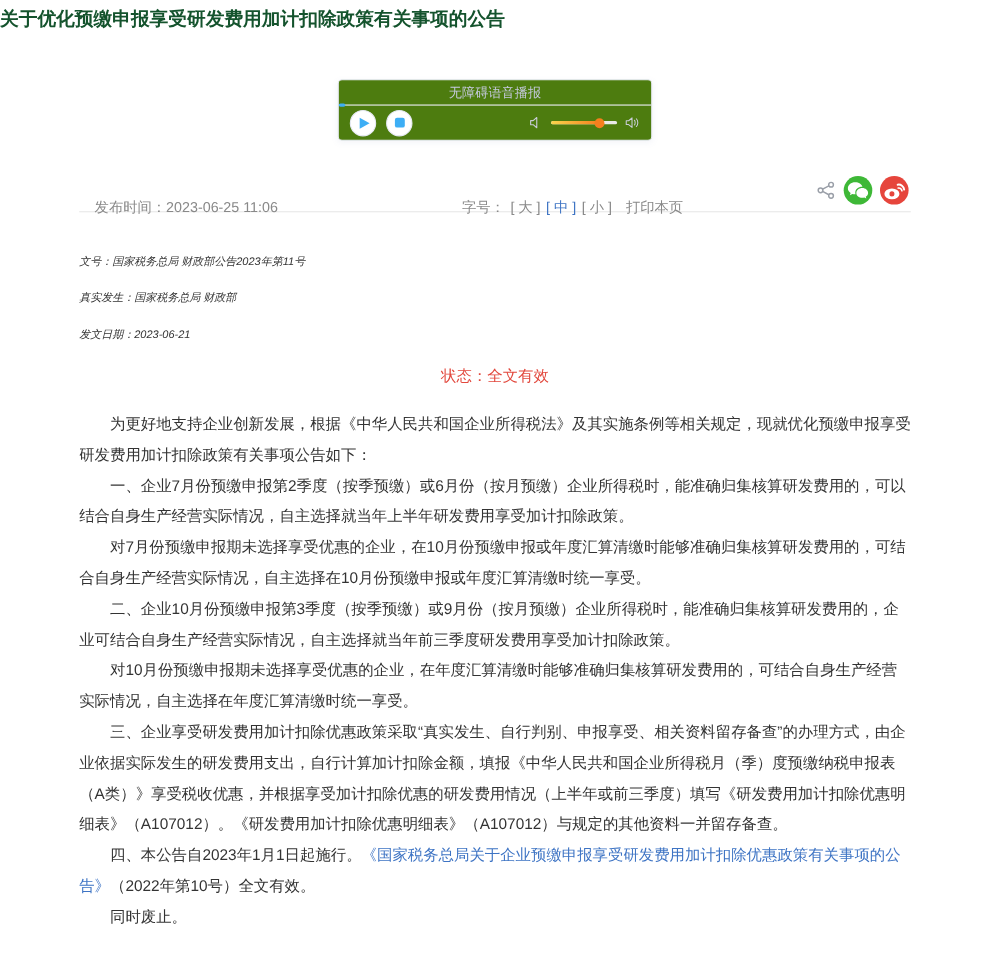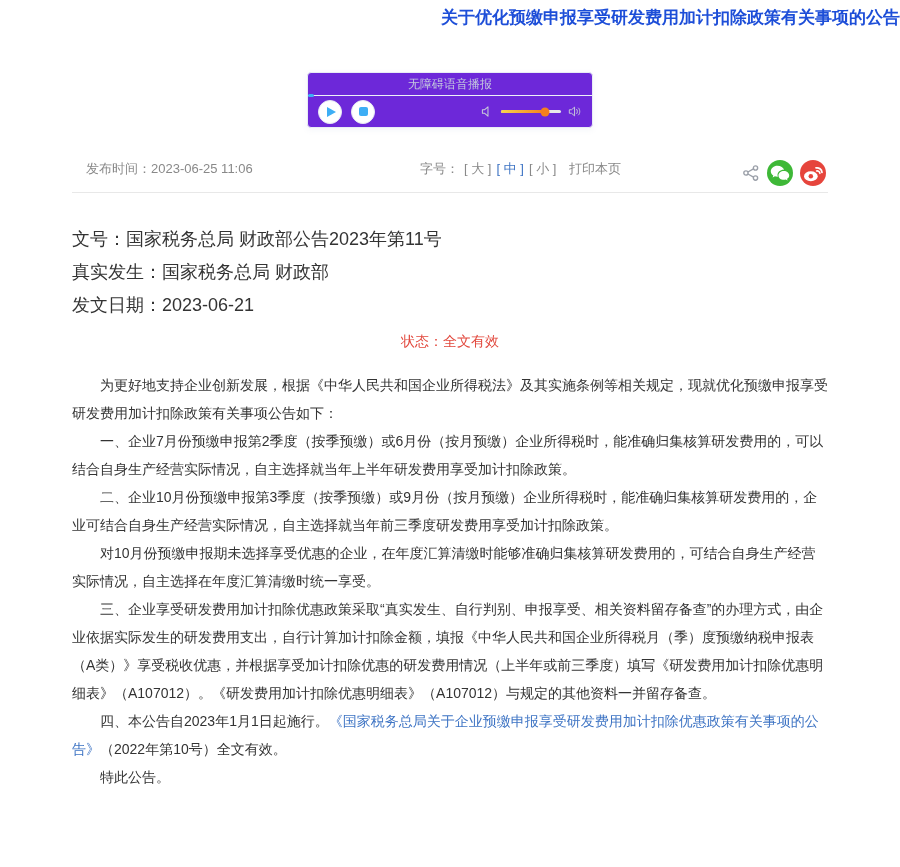--- a/index.html
+++ b/index.html
@@ -3,26 +3,26 @@
 <meta charset="utf-8">
 <style>
   * { box-sizing: border-box; }
   html, body { margin: 0; padding: 0; background: #fff; }
   .page {
     width: 900px; height: 867px; margin: 0 auto; position: relative;
     background: #fff; overflow: hidden;
     font-family: "Liberation Sans", "DejaVu Sans", sans-serif; color: #333;
   }
   .title {
-    margin: 0; padding-top: 7px; text-align: right;
-    font-size: 17px; font-weight: bold; color: #1d4ed8; line-height: 22px;
+    margin: 0; padding-top: 7px; text-align: left;
+    font-size: 17px; font-weight: bold; color: #14532d; line-height: 22px;
   }
   
   .player {
-    width: 286px; margin: 43px auto 0; background: #6d28d9;
+    width: 286px; margin: 43px auto 0; background: #4d7c0f;
     border: 1px solid #e9ecf5; border-radius: 4px;
     box-shadow: 0 2px 6px rgba(120,130,180,0.08);
   }
   .player-header {
     position: relative; height: 23px; line-height: 23px; text-align: center;
     color: #c5cade; font-size: 12px; border-bottom: 1px solid #eef0f8;
   }
   .player-progress {
     position: absolute; left: 0; bottom: -2px; width: 6px; height: 3px;
     background: #3daef5; border-radius: 2px;
@@ -42,32 +42,32 @@
   .vol-track { position: relative; width: 60px; height: 3px; background: #e9e9e9; border-radius: 2px; cursor: pointer; }
   .vol-fill { position: absolute; left: 0; top: 0; height: 3px; border-radius: 2px;
     background: linear-gradient(90deg, #f8d44c, #f57f1e); }
   .vol-knob { position: absolute; top: 50%; transform: translate(-50%,-50%);
     width: 9px; height: 9px; border-radius: 50%; background: #f57f1e; }
   
   .toolbar {
     position: relative; width: 756px; margin: 31px auto 0; height: 34px;
     border-bottom: 1px solid #e8e8e8; font-size: 13px; color: #898989;
   }
-  .toolbar > div { position: absolute; top: 0; line-height: 20px; }
+  .toolbar > div { position: absolute; top: 20px; line-height: 20px; }
   .tb-publish { left: 14px; }
   .tb-fontsize { left: 348px; }
   .fs-btn { margin-left: 5px; cursor: pointer; color: #898989; }
   .fs-btn.active { color: #3e74c4; }
   .tb-print { left: 497px; cursor: pointer; }
   .tb-icons { right: 2px; top: 1px !important; display: flex; align-items: center; gap: 7px; }
   .icon-btn { display: inline-flex; align-items: center; justify-content: center; cursor: pointer; }
   .badge { width: 26px; height: 26px; border-radius: 50%; }
   
   .content { width: 756px; margin: 0 auto; }
-  .meta-row { margin-top: 19px; font-size: 18px; line-height: 14px; }
+  .meta-row { margin-top: 19px; font-size: 10px; line-height: 14px; font-style: italic; }
   .meta-row:first-child { margin-top: 39px; }
   .status { margin-top: 22px; text-align: center; font-size: 14px; line-height: 14px; color: #e2483d; }
   .article { margin-top: 23px; font-size: 14px; line-height: 28px; color: #333; }
   .article p { margin: 0; text-indent: 2em; }
   .article .link { color: #3e74c4; text-decoration: none; cursor: pointer; }
 </style>
 </head>
 <body>
 
 <div class="page">
@@ -148,21 +148,22 @@
     </div>
     <div class="meta-row">
       <span>发文日期：</span><span>2023-06-21</span>
     </div>
     <div class="status">
       <span>状态：</span><span>全文有效</span>
     </div>
     <div class="article" id="article-body">
         <p><span>为更好地支持企业创新发展，根据《中华人民共和国企业所得税法》及其实施条例等相关规定，现就优化预缴申报享受研发费用加计扣除政策有关事项公告如下：</span></p>
         <p><span>一、企业7月份预缴申报第2季度（按季预缴）或6月份（按月预缴）企业所得税时，能准确归集核算研发费用的，可以结合自身生产经营实际情况，自主选择就当年上半年研发费用享受加计扣除政策。</span></p>
+        <p><span>对7月份预缴申报期未选择享受优惠的企业，在10月份预缴申报或年度汇算清缴时能够准确归集核算研发费用的，可结合自身生产经营实际情况，自主选择在10月份预缴申报或年度汇算清缴时统一享受。</span></p>
         <p><span>二、企业10月份预缴申报第3季度（按季预缴）或9月份（按月预缴）企业所得税时，能准确归集核算研发费用的，企业可结合自身生产经营实际情况，自主选择就当年前三季度研发费用享受加计扣除政策。</span></p>
         <p><span>对10月份预缴申报期未选择享受优惠的企业，在年度汇算清缴时能够准确归集核算研发费用的，可结合自身生产经营实际情况，自主选择在年度汇算清缴时统一享受。</span></p>
         <p><span>三、企业享受研发费用加计扣除优惠政策采取“真实发生、自行判别、申报享受、相关资料留存备查”的办理方式，由企业依据实际发生的研发费用支出，自行计算加计扣除金额，填报《中华人民共和国企业所得税月（季）度预缴纳税申报表（A类）》享受税收优惠，并根据享受加计扣除优惠的研发费用情况（上半年或前三季度）填写《研发费用加计扣除优惠明细表》（A107012）。《研发费用加计扣除优惠明细表》（A107012）与规定的其他资料一并留存备查。</span></p>
         <p><span>四、本公告自2023年1月1日起施行。</span><a class="link" href="#">《国家税务总局关于企业预缴申报享受研发费用加计扣除优惠政策有关事项的公告》</a><span>（2022年第10号）全文有效。</span></p>
-        <p><span>特此公告。</span></p>
+        <p><span>同时废止。</span></p>
       </div>
   </div>
 
 </div>
 
 </body></html>

